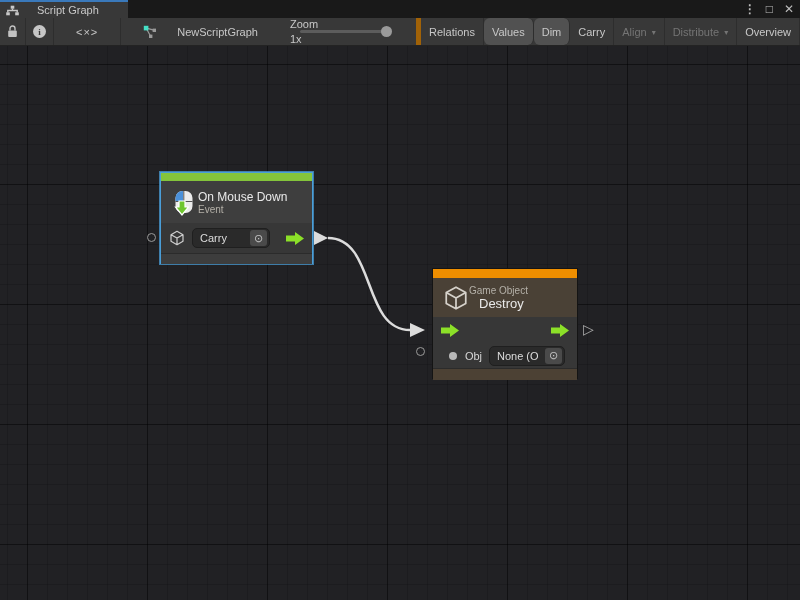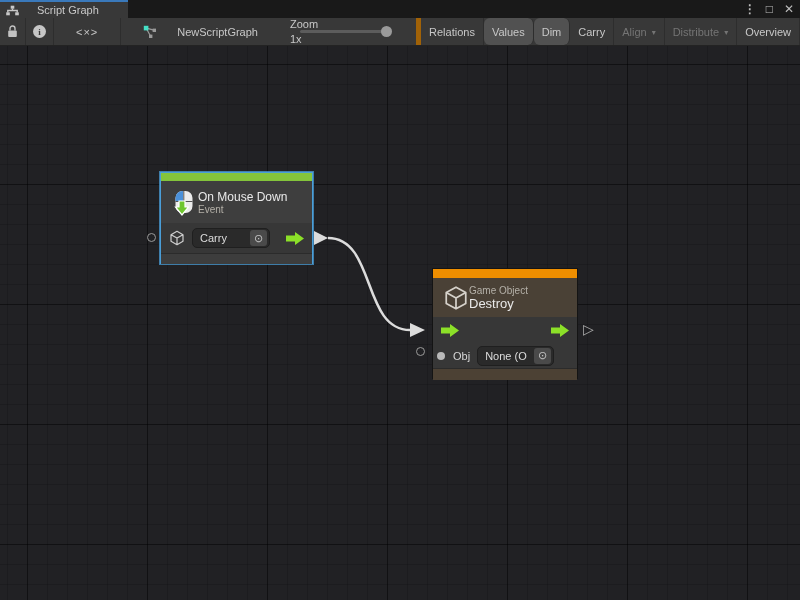--- a/index.html
+++ b/index.html
@@ -209,37 +209,37 @@
     <div class="node destroy-node" style="left:432px; top:222px; width:146px; height:111px;">
       <div class="strip"></div>
       <div class="hdr">
         <span style="display:flex;">
           <svg width="26" height="26" viewBox="0 0 24 24" fill="none" stroke="#d6d2cb" stroke-width="1.6" stroke-linejoin="round">
             <path d="M12 2 L21 7 V17 L12 22 L3 17 V7 Z M3 7 L12 12 L21 7 M12 12 V22"></path>
           </svg>
         </span>
         <span>
           <div class="t2">Game Object</div>
-          <div class="t1" style="font-size:13px;">Destroy</div>
+          <div class="t1" style="font-size:13px;margin-left:10px;">Destroy</div>
         </span>
       </div>
       <div class="nbody">
         <div class="row" style="height:26px; padding:0 8px;">
           <span class="port-arrow">
             <svg width="18" height="13" viewBox="0 0 18 13">
                 <path d="M0 3.5 h9 V0 l9 6.5 -9 6.5 V9.5 h-9 z" fill="currentColor"></path>
               </svg>
           </span>
           <span class="port-arrow" style="margin-left:auto;">
             <svg width="18" height="13" viewBox="0 0 18 13">
                 <path d="M0 3.5 h9 V0 l9 6.5 -9 6.5 V9.5 h-9 z" fill="currentColor"></path>
               </svg>
           </span>
         </div>
-        <div class="row" style="height:25px; padding:0 0;">
+        <div class="row" style="height:25px; padding:0 12px;">
           <span class="dot-port" style="margin:0 8px 0 4px;"></span>
           <span class="lbl">Obj</span>
           <span class="field" style="width:77px; margin-left:7px;">
             <span class="fval">None (O</span>
             <span class="picker">⊙</span>
           </span>
         </div>
       </div>
       <div class="ftr"></div>
     </div>

